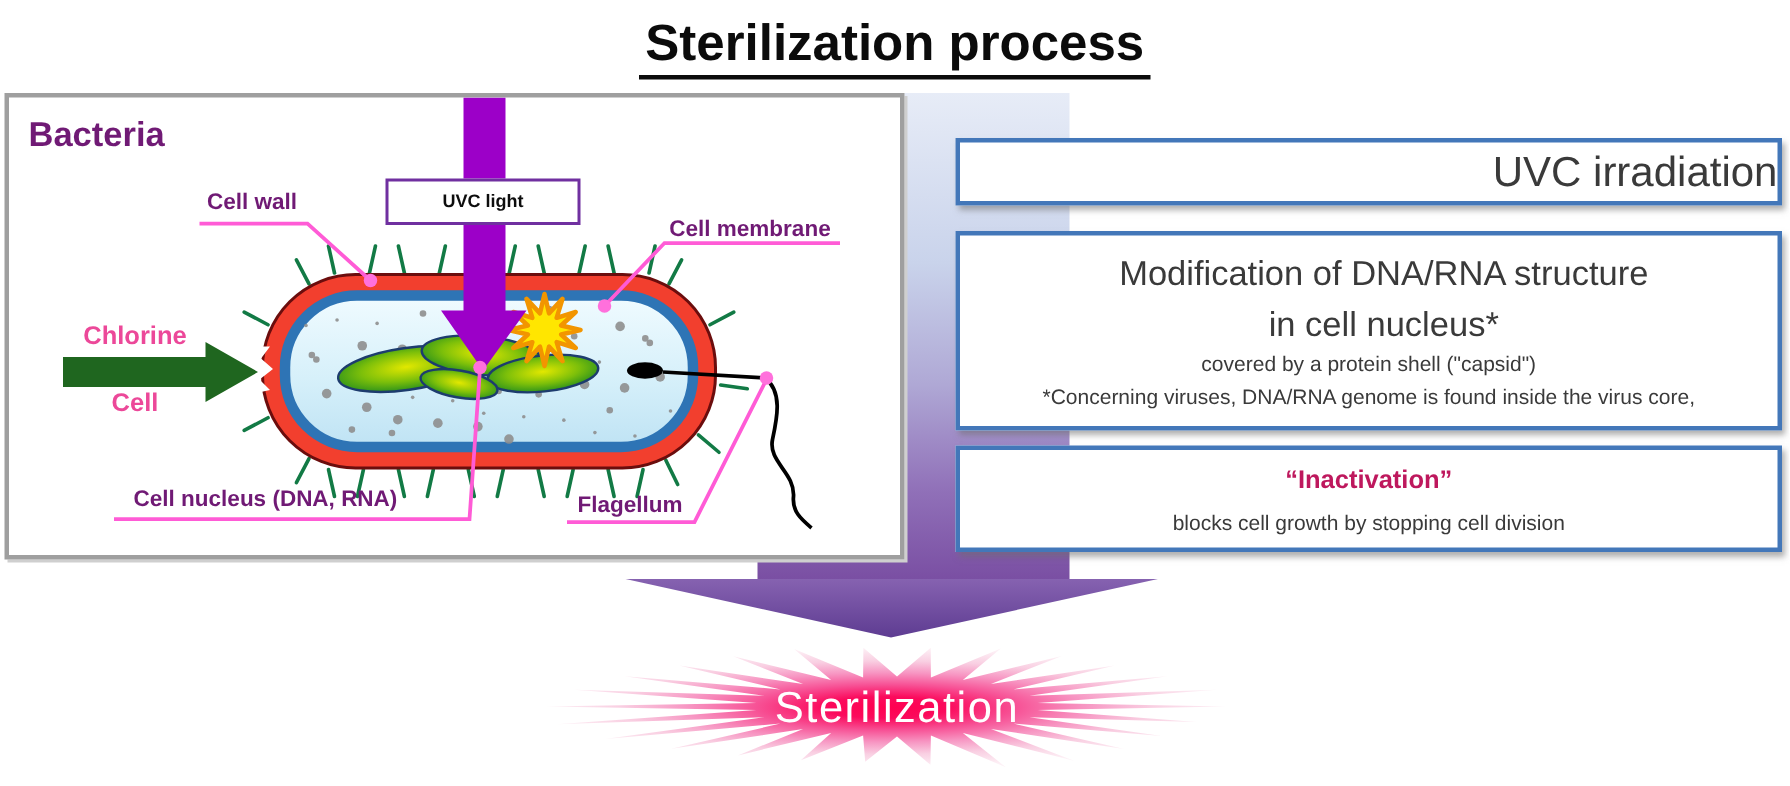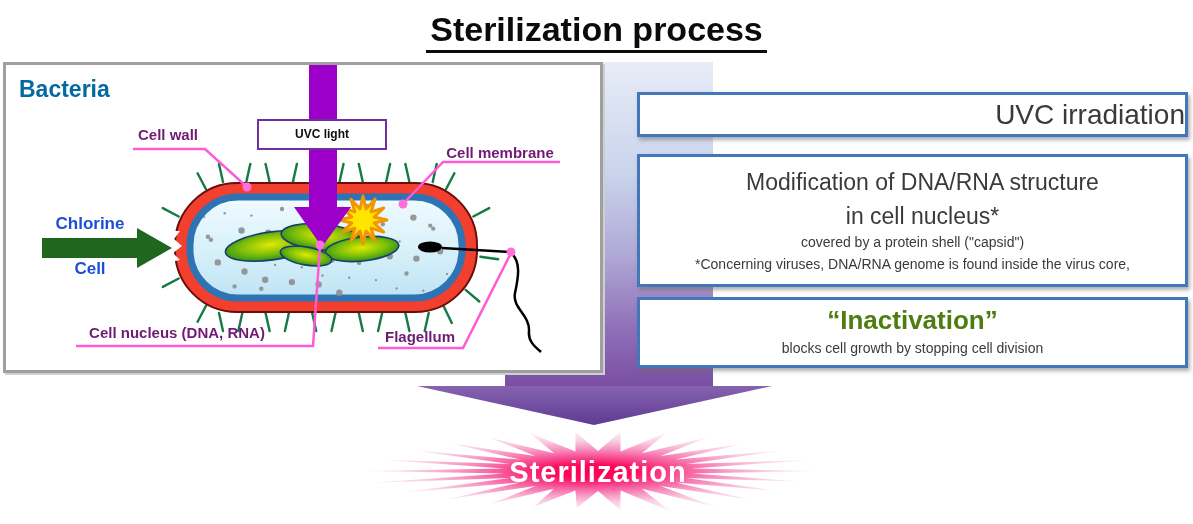--- a/index.html
+++ b/index.html
@@ -7,38 +7,38 @@
          font-family:"Liberation Sans",sans-serif;}
   .abs{position:absolute;}
 
   .title{left:0;top:10px;width:100%;text-align:center;font-size:34px;font-weight:bold;color:#0b0b0b;z-index:4;}
   .title span{border-bottom:3px solid #0b0b0b;padding:0 4px 2px;}
 
   
   .panel{left:3px;top:62px;width:594px;height:305px;background:#fff;border:3px solid #9f9f9f;
          box-shadow:2px 2px 0 #cfcfcf;z-index:2;}
   .panel svg{position:absolute;left:0;top:0;}
-  .panel-heading{left:13px;top:11px;font-size:23px;font-weight:bold;color:#0369a1;}
+  .panel-heading{left:13px;top:11px;font-size:23px;font-weight:bold;color:#701a75;}
   .lbl{font-weight:bold;color:#701a75;font-size:15px;text-align:center;white-space:nowrap;}
   .uvc-box{left:251px;top:54px;width:126px;height:27px;background:#fff;border:2px solid #7030a0;
            text-align:center;font-weight:bold;font-size:12px;line-height:27px;color:#0d0d0d;}
-  .chem{left:24px;width:120px;font-size:17px;font-weight:bold;text-align:center;color:#1d4ed8;white-space:nowrap;}
+  .chem{left:24px;width:120px;font-size:17px;font-weight:bold;text-align:center;color:#ec4899;white-space:nowrap;}
 
   
   .proc-box{left:637px;width:545px;background:#fff;border:3px solid #4377b9;
             box-shadow:2px 3px 4px rgba(110,110,110,.55);z-index:3;text-align:center;color:#3a3a3a;}
   #box1{top:92px;height:39px;font-size:28px;line-height:39px;text-align:right;}
   #box2{top:154px;height:119px;padding-top:8px;}
   #box2 .big{font-size:23px;line-height:34px;padding-left:20px;}
   #box2 .footnote{font-size:14px;line-height:18px;margin-top:4px;}
   #box3{top:297px;height:59px;padding-top:6px;}
-  #box3 .headline{font-size:26px;font-weight:bold;color:#4d7c0f;line-height:28px;}
+  #box3 .headline{font-size:17px;font-weight:bold;color:#be185d;line-height:28px;}
   #box3 .subline{font-size:14px;line-height:29px;}
 
-  .burst-text{left:357px;top:456px;width:482px;text-align:center;font-size:29px;font-weight:bold;
+  .burst-text{left:357px;top:456px;width:482px;text-align:center;font-size:29px;font-weight:normal;
               color:#fff;z-index:1;letter-spacing:1px;}
 </style>
 </head>
 <body>
 
 <div class="stage">
 
   <svg class="abs" style="left:357px;top:419px;z-index:0" width="482" height="105">
     <defs>
       <radialGradient id="burstGrad" cx="50%" cy="50%" r="50%">

